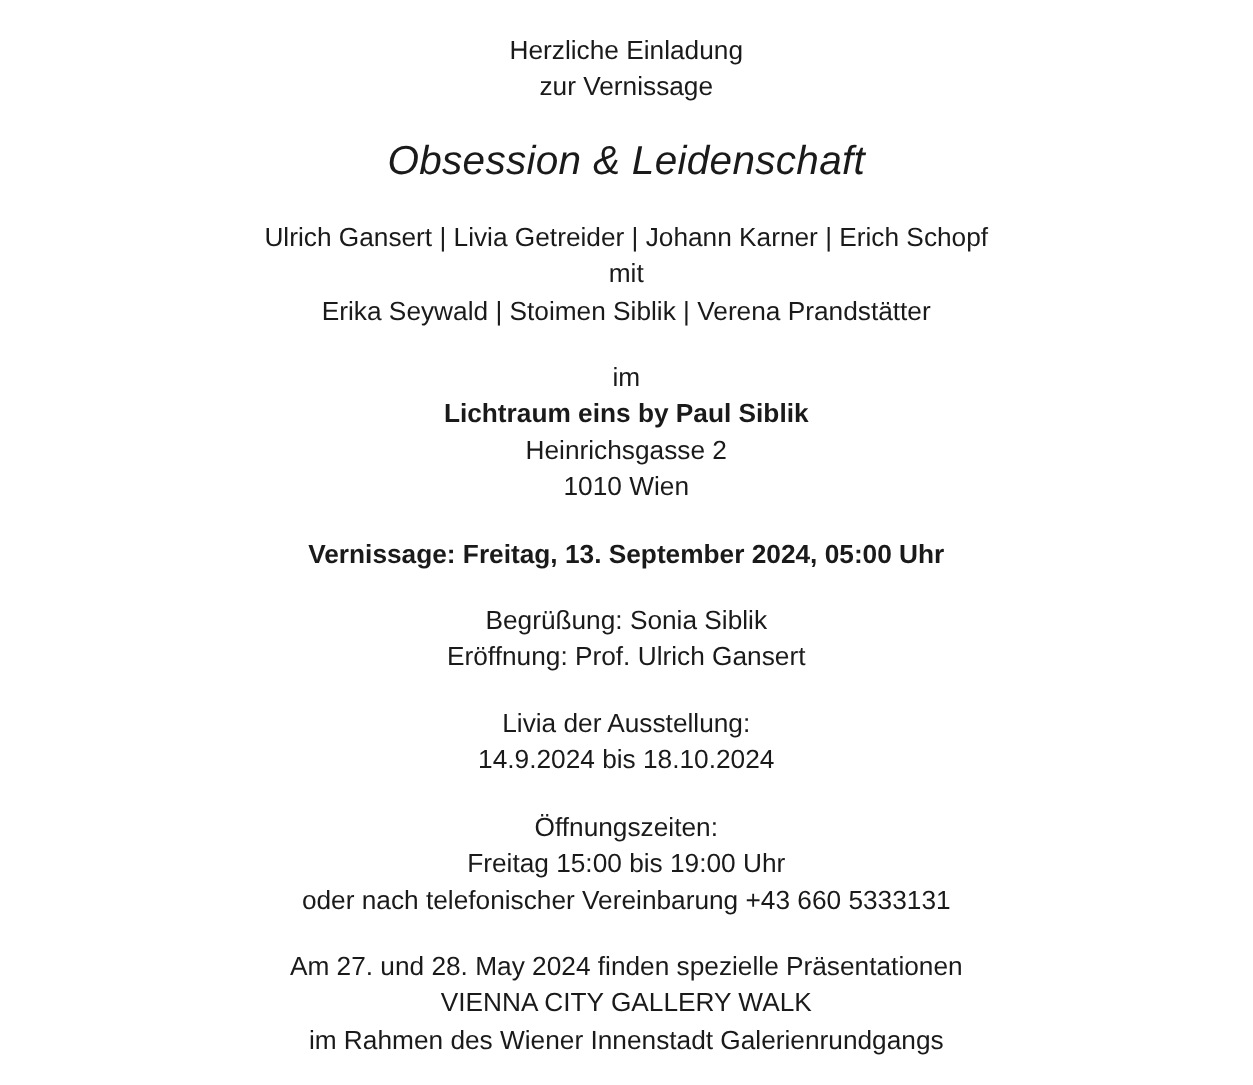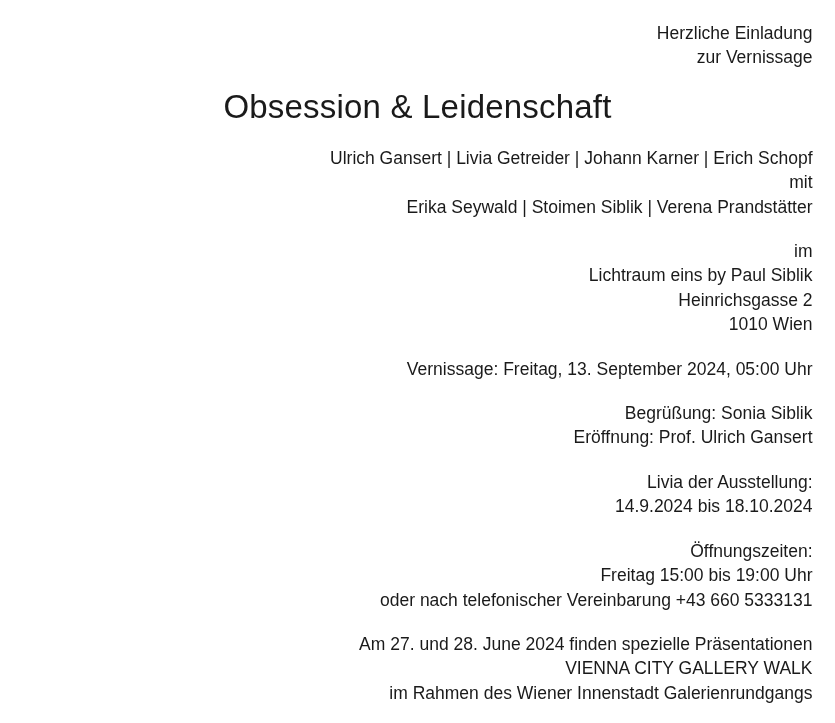--- a/index.html
+++ b/index.html
@@ -19,34 +19,34 @@
   }
   .doc {
     width: 790px;
     margin: 0 auto;
     text-align: center;
   }
   .line {
     font-size: 17.5px;
     line-height: 24.4px;
     white-space: nowrap;
-    text-align: right;
   }
   .para {
     margin: 0 0 20px 0;
   }
   .title {
-    font-size: 33px;
+    font-size: 27px;
     line-height: 34px;
     font-weight: 400;
     margin: 17px 0 22px 0;
     letter-spacing: 0.2px;
+    font-style: italic;
   }
   .bold {
-    font-weight: 400;
+    font-weight: 700;
   }
 </style>
 </head>
 <body>
 
 <div class="page">
   <div class="doc">
 
     <div class="para">
       <div class="line">Herzliche Einladung</div>
@@ -82,19 +82,19 @@
       <div class="line">14.9.2024 bis 18.10.2024</div>
     </div>
 
     <div class="para">
       <div class="line">Öffnungszeiten:</div>
       <div class="line">Freitag 15:00 bis 19:00 Uhr</div>
       <div class="line">oder nach telefonischer Vereinbarung +43 660 5333131</div>
     </div>
 
     <div class="para">
-      <div class="line">Am 27. und 28. June 2024 finden spezielle Präsentationen</div>
+      <div class="line">Am 27. und 28. May 2024 finden spezielle Präsentationen</div>
       <div class="line">VIENNA CITY GALLERY WALK</div>
       <div class="line">im Rahmen des Wiener Innenstadt Galerienrundgangs</div>
     </div>
 
   </div>
 </div>
 
 </body></html>

